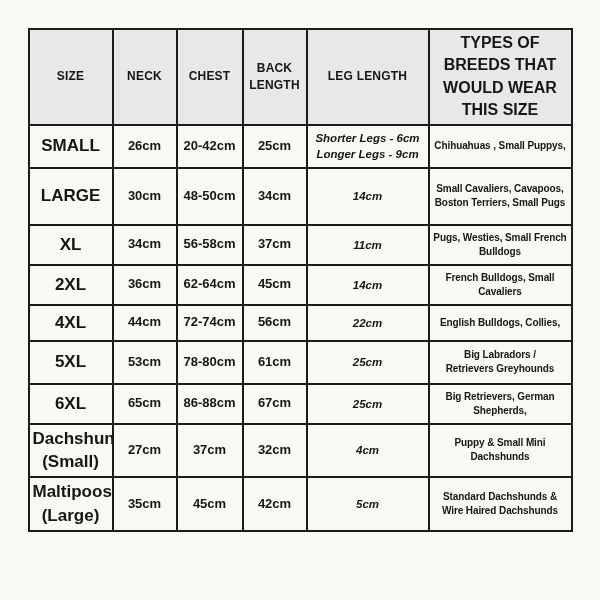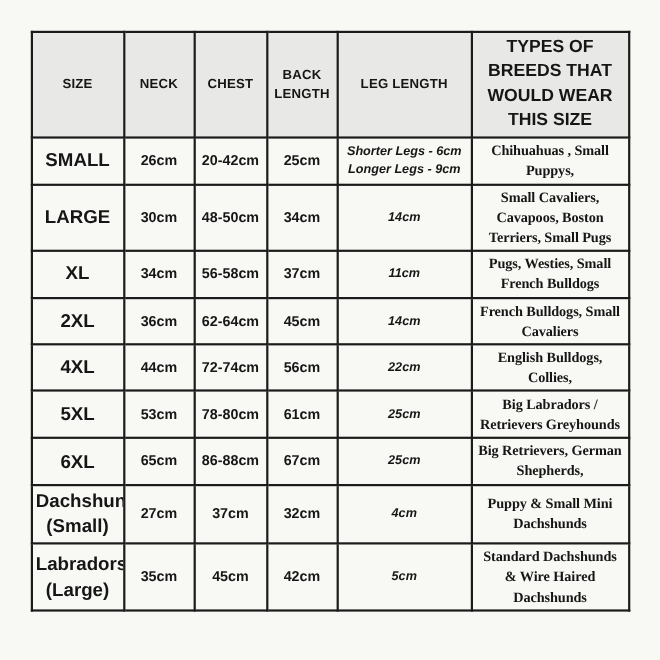--- a/index.html
+++ b/index.html
@@ -49,21 +49,21 @@
     font-size: 12px;
     letter-spacing: 0.2px;
   }
   th.h-breeds {
     font-size: 16px;
     letter-spacing: 0;
   }
   td.c-size  { font-size: 17px; }
   td.c-neck, td.c-chest, td.c-back { font-size: 13px; }
   td.c-leg   { font-size: 11.5px; font-style: italic; }
-  td.c-breeds{ font-size: 13px; letter-spacing: -0.1px; font-family: Liberation Serif, serif; }
+  td.c-breeds{ font-size: 10px; letter-spacing: -0.1px; }
 </style>
 </head>
 <body>
 
 <div class="stage">
   <table class="size-chart">
     <colgroup>
       <col class="col-size">
         <col class="col-neck">
         <col class="col-chest">
@@ -144,21 +144,21 @@
         </tr>
         <tr style="height: 41px;">
           <td class="c-size">Dachshund (Small)</td>
           <td class="c-neck">27cm</td>
           <td class="c-chest">37cm</td>
           <td class="c-back">32cm</td>
           <td class="c-leg">4cm</td>
           <td class="c-breeds">Puppy &amp; Small Mini Dachshunds</td>
         </tr>
         <tr style="height: 42px;">
-          <td class="c-size">Labradors (Large)</td>
+          <td class="c-size">Maltipoos (Large)</td>
           <td class="c-neck">35cm</td>
           <td class="c-chest">45cm</td>
           <td class="c-back">42cm</td>
           <td class="c-leg">5cm</td>
           <td class="c-breeds">Standard Dachshunds &amp; Wire Haired Dachshunds</td>
         </tr>
       </tbody>
   </table>
 </div>
 

